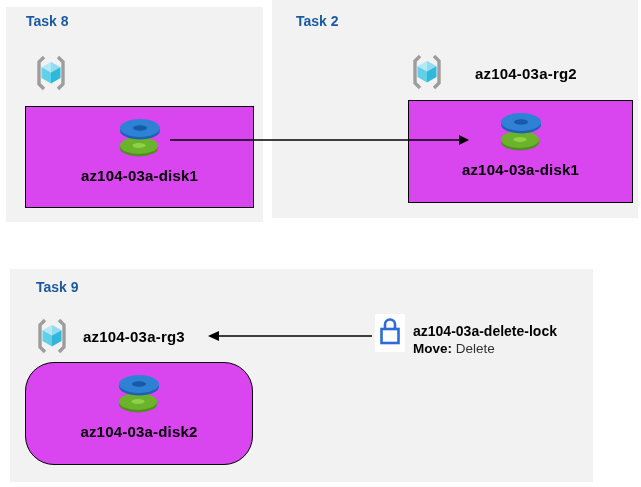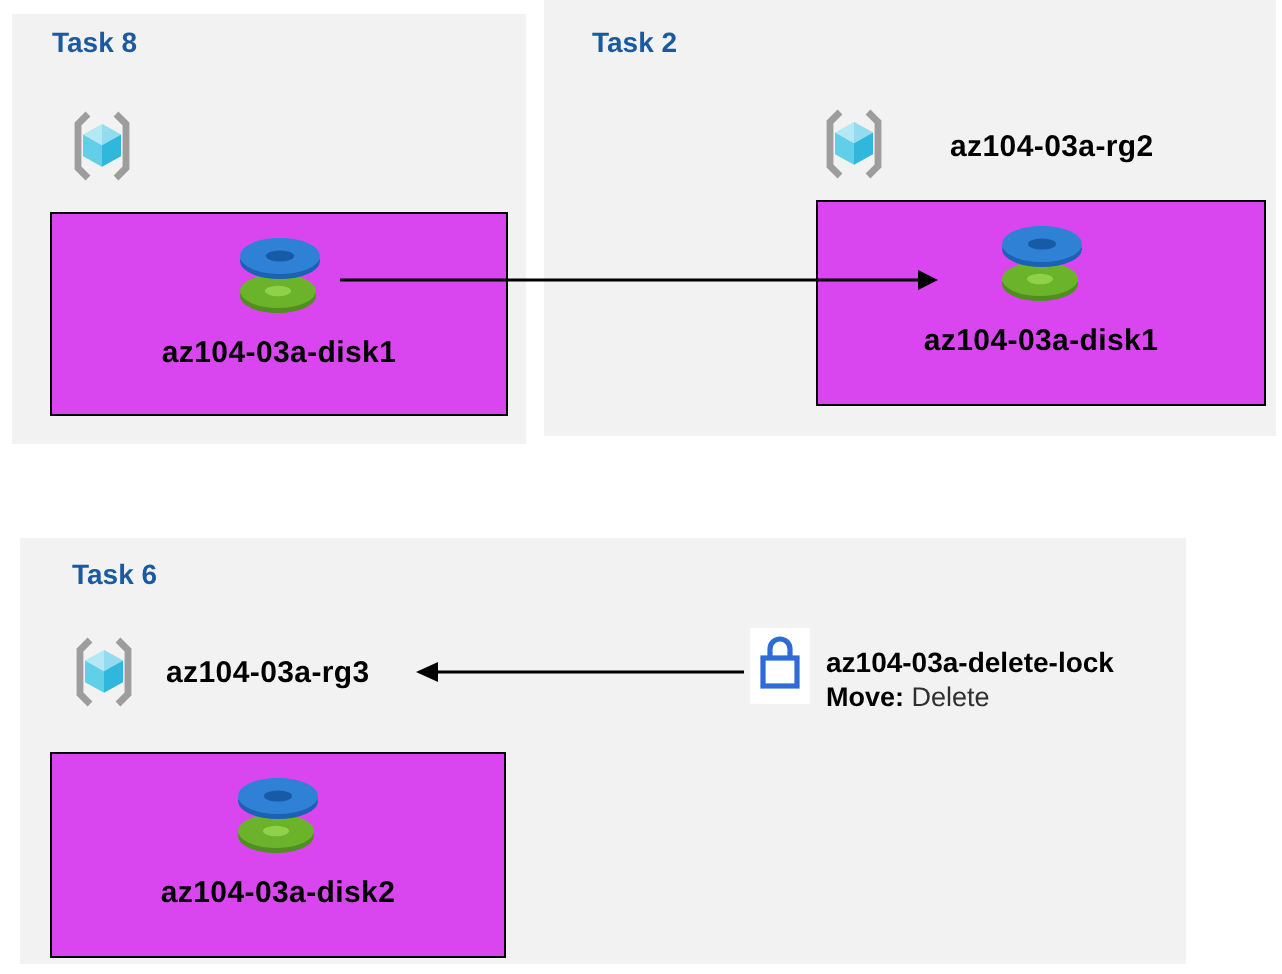--- a/index.html
+++ b/index.html
@@ -100,35 +100,35 @@
           <ellipse cx="25" cy="13.5" rx="20" ry="9" fill="#1b61b4"></ellipse>
           <ellipse cx="25" cy="11" rx="20" ry="9" fill="#2f81d6"></ellipse>
           <ellipse cx="25" cy="11" rx="7" ry="2.8" fill="#175aa6"></ellipse>
         </svg>
       </span>
       <div class="disk-label">az104-03a-disk1</div>
     </div>
   </div>
 
   <div class="panel panel-task3">
-    <div class="task-title" style="left:26px;top:10px;">Task 6</div>
+    <div class="task-title" style="left:26px;top:10px;">Task 9</div>
 
     <span class="rg-row-icon" style="left:23px;top:47px;">
       <svg viewBox="0 0 38 40" width="38" height="40">
         <path d="M12 4 L7 9 V31 L12 36" fill="none" stroke="#9d9d9d" stroke-width="3.4"></path>
         <path d="M26 4 L31 9 V31 L26 36" fill="none" stroke="#9d9d9d" stroke-width="3.4"></path>
         <polygon points="19,9 28.5,14.3 19,19.6 9.5,14.3" fill="#b5e8f5"></polygon>
         <polygon points="19,9 28.5,14.3 19,19.6" fill="#93dcf0"></polygon>
         <polygon points="9.5,14.3 19,19.6 19,30.4 9.5,25.1" fill="#62cfe9"></polygon>
         <polygon points="28.5,14.3 19,19.6 19,30.4 28.5,25.1" fill="#2fb7dc"></polygon>
       </svg>
     </span>
     <div class="rg-label" style="left:73px;top:59px;">az104-03a-rg3</div>
 
-    <div class="disk-box box-task3" style="left:15px;top:107px;">
+    <div class="disk-box box-task3" style="left:15px;top:93px;border-radius:29px;">
       <span class="disk-icon">
         <svg viewBox="0 0 50 42" width="50" height="42">
           <ellipse cx="24" cy="31" rx="19" ry="8.5" fill="#4e8f1d"></ellipse>
           <ellipse cx="24" cy="28.5" rx="19" ry="8.5" fill="#6cb32c"></ellipse>
           <ellipse cx="24" cy="28.5" rx="6.5" ry="2.6" fill="#90d14a"></ellipse>
           <ellipse cx="25" cy="13.5" rx="20" ry="9" fill="#1b61b4"></ellipse>
           <ellipse cx="25" cy="11" rx="20" ry="9" fill="#2f81d6"></ellipse>
           <ellipse cx="25" cy="11" rx="7" ry="2.8" fill="#175aa6"></ellipse>
         </svg>
       </span>

